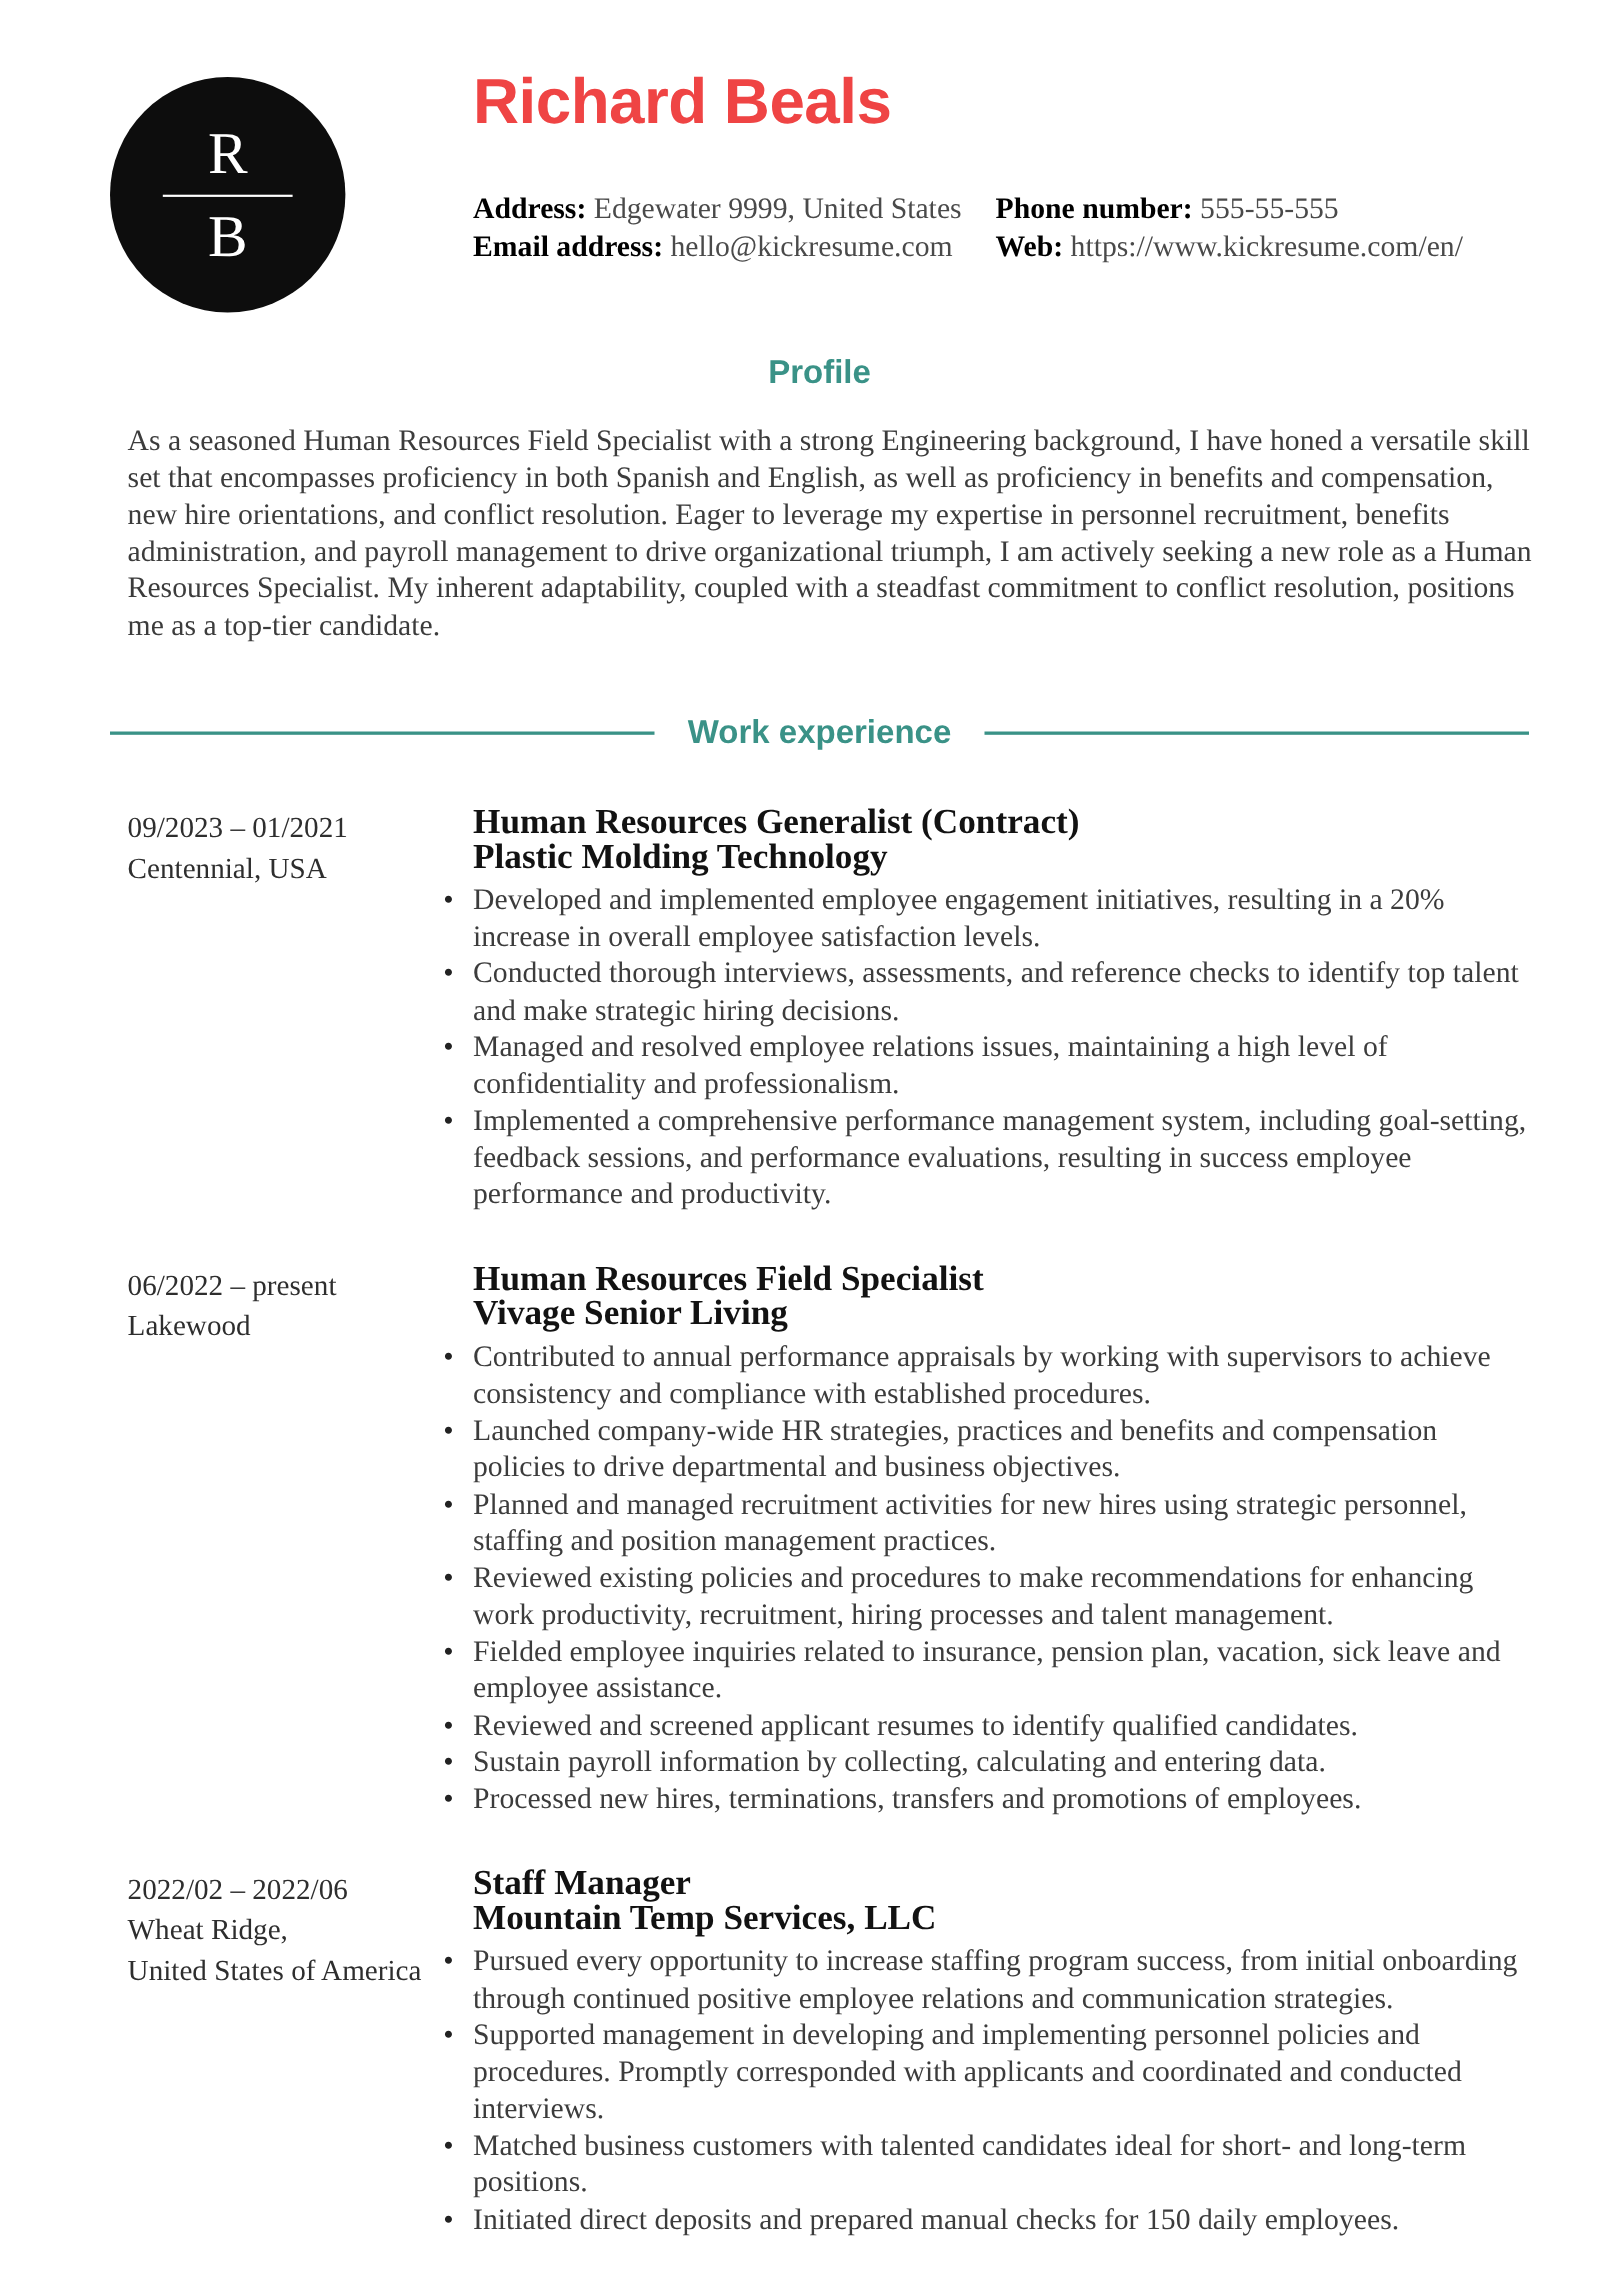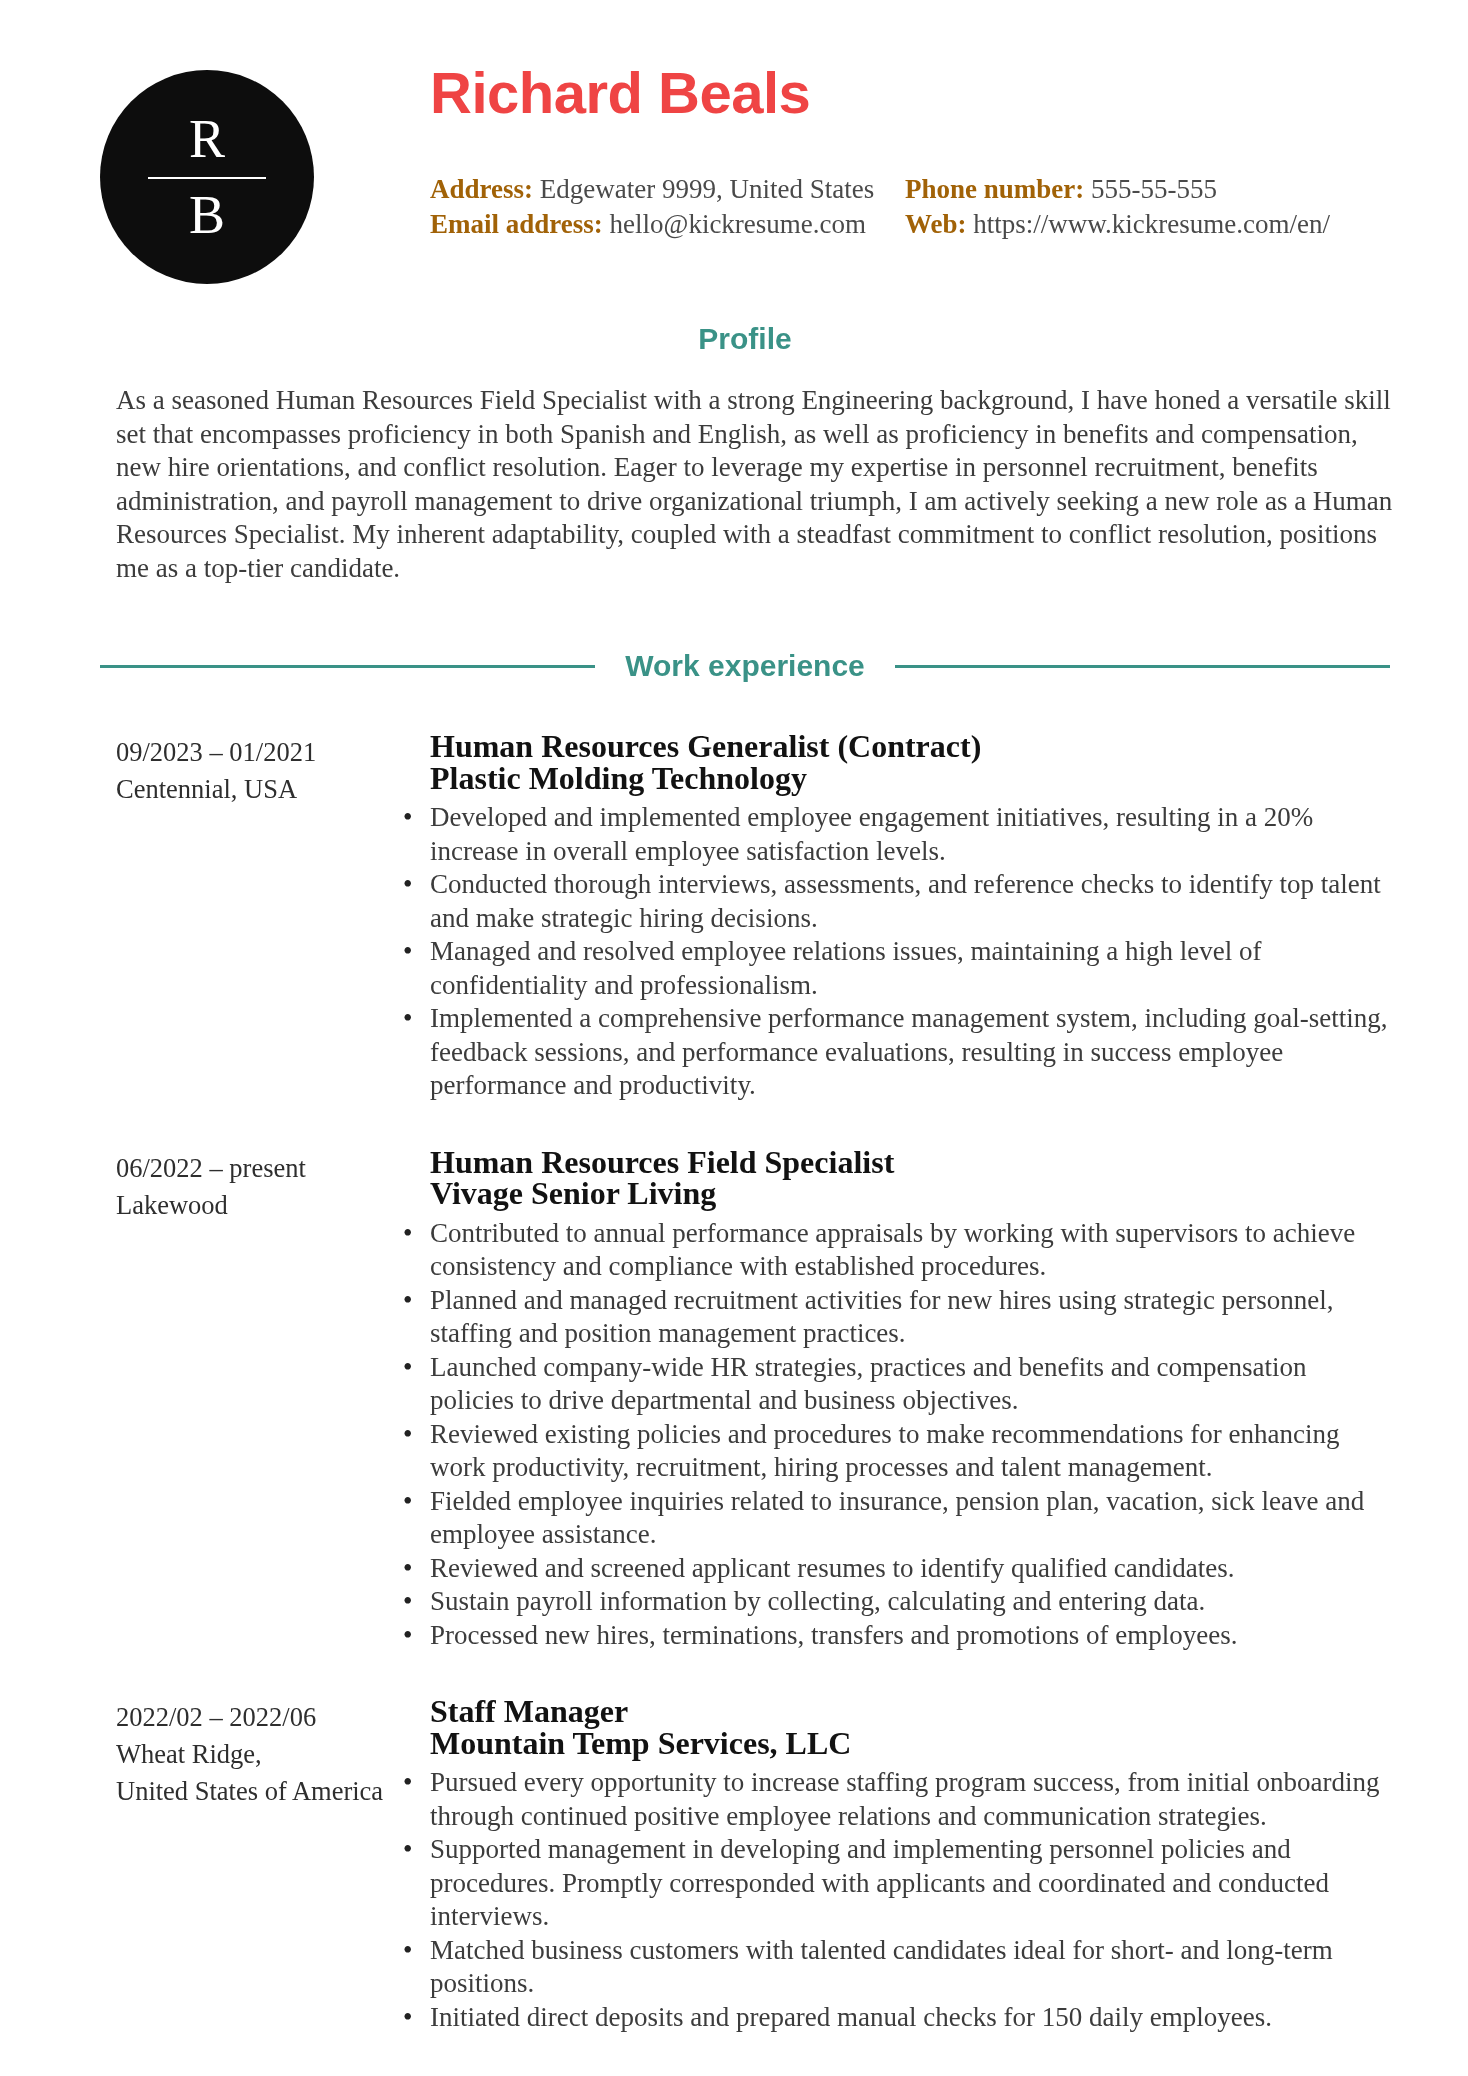--- a/index.html
+++ b/index.html
@@ -46,21 +46,21 @@
     font-weight: 700;
     font-size: 58px;
     line-height: 1.0;
     letter-spacing: -0.5px;
     color: #ef4444;
   }
 
   .contact { margin-top: 50px; font-size: 27px; line-height: 35px; }
   .contact-row { display: flex; }
   .contact-pair.first { width: 475px; flex: none; }
-  .contact-label { font-weight: 700; color: #a16207; }
+  .contact-label { font-weight: 700; color: #000000; }
   .contact-value { color: #4a4a4a; text-align: center; }
 
   
   .section-header {
     display: flex;
     align-items: center;
     margin: 0 78px 0 100px;
   }
   .section-header .rule {
     flex: 1;
@@ -190,22 +190,22 @@
   <div class="job">
     <div class="job-meta">
       <div class="job-dates">06/2022 – present</div>
       <div class="job-location">Lakewood</div>
     </div>
     <div class="job-body">
       <h3 class="job-title">Human Resources Field Specialist</h3>
       <h3 class="job-company">Vivage Senior Living</h3>
       <ul class="job-bullets">
           <li>Contributed to annual performance appraisals by working with supervisors to achieve consistency and compliance with established procedures.</li>
+          <li>Launched company-wide HR strategies, practices and benefits and compensation policies to drive departmental and business objectives.</li>
           <li>Planned and managed recruitment activities for new hires using strategic personnel, staffing and position management practices.</li>
-          <li>Launched company-wide HR strategies, practices and benefits and compensation policies to drive departmental and business objectives.</li>
           <li>Reviewed existing policies and procedures to make recommendations for enhancing work productivity, recruitment, hiring processes and talent management.</li>
           <li>Fielded employee inquiries related to insurance, pension plan, vacation, sick leave and employee assistance.</li>
           <li>Reviewed and screened applicant resumes to identify qualified candidates.</li>
           <li>Sustain payroll information by collecting, calculating and entering data.</li>
           <li>Processed new hires, terminations, transfers and promotions of employees.</li>
         </ul>
     </div>
   </div>
 
   <div class="job">

